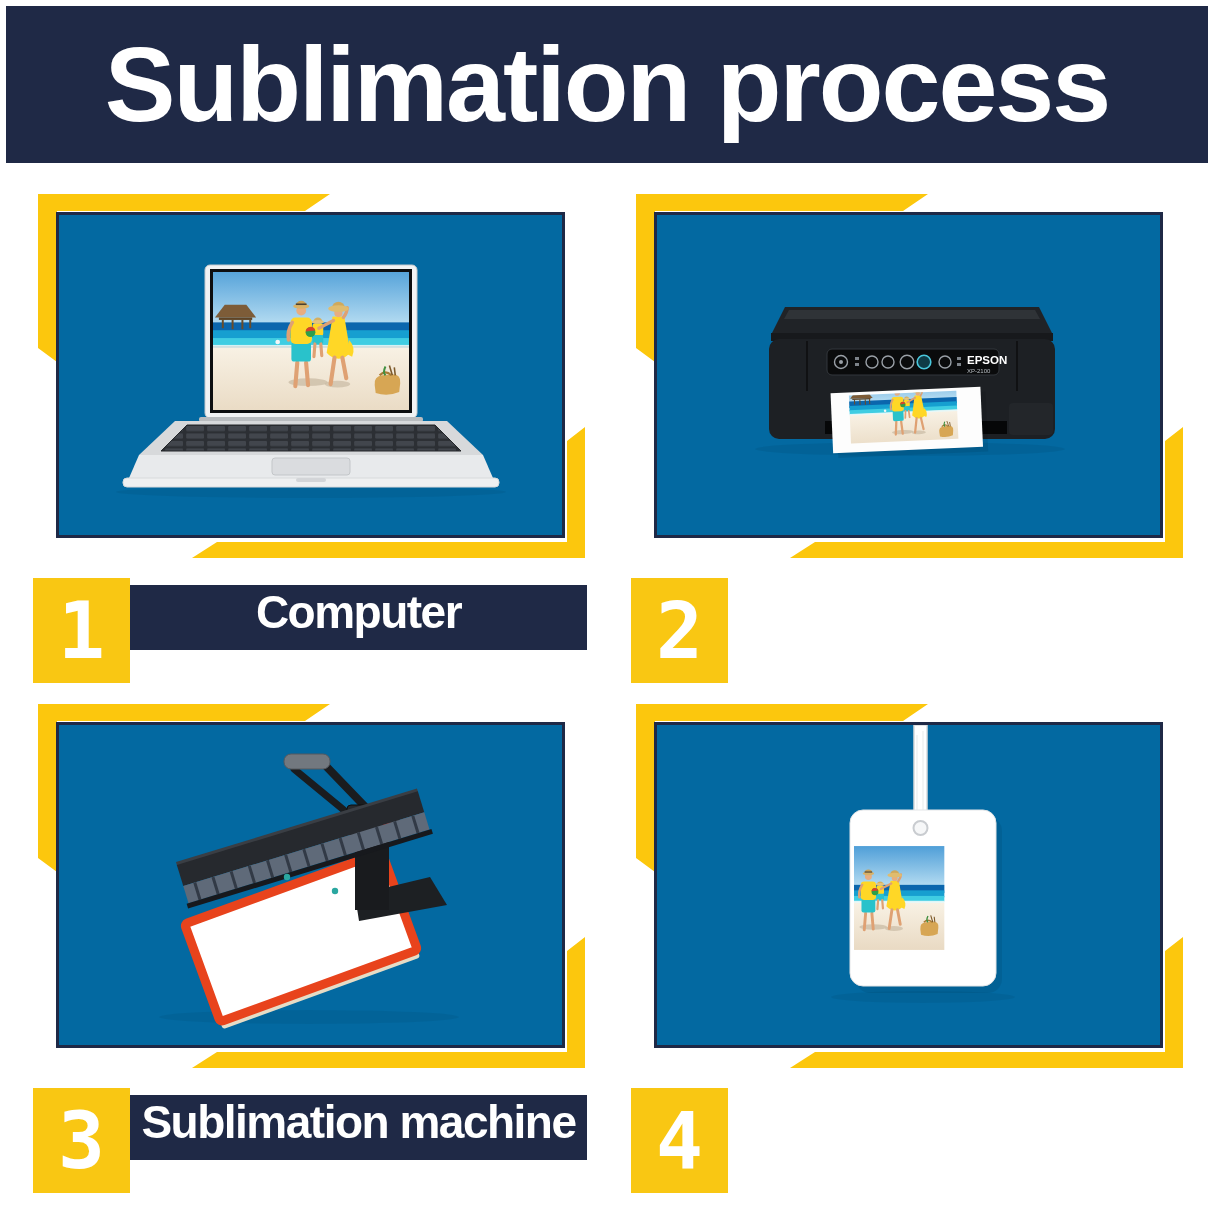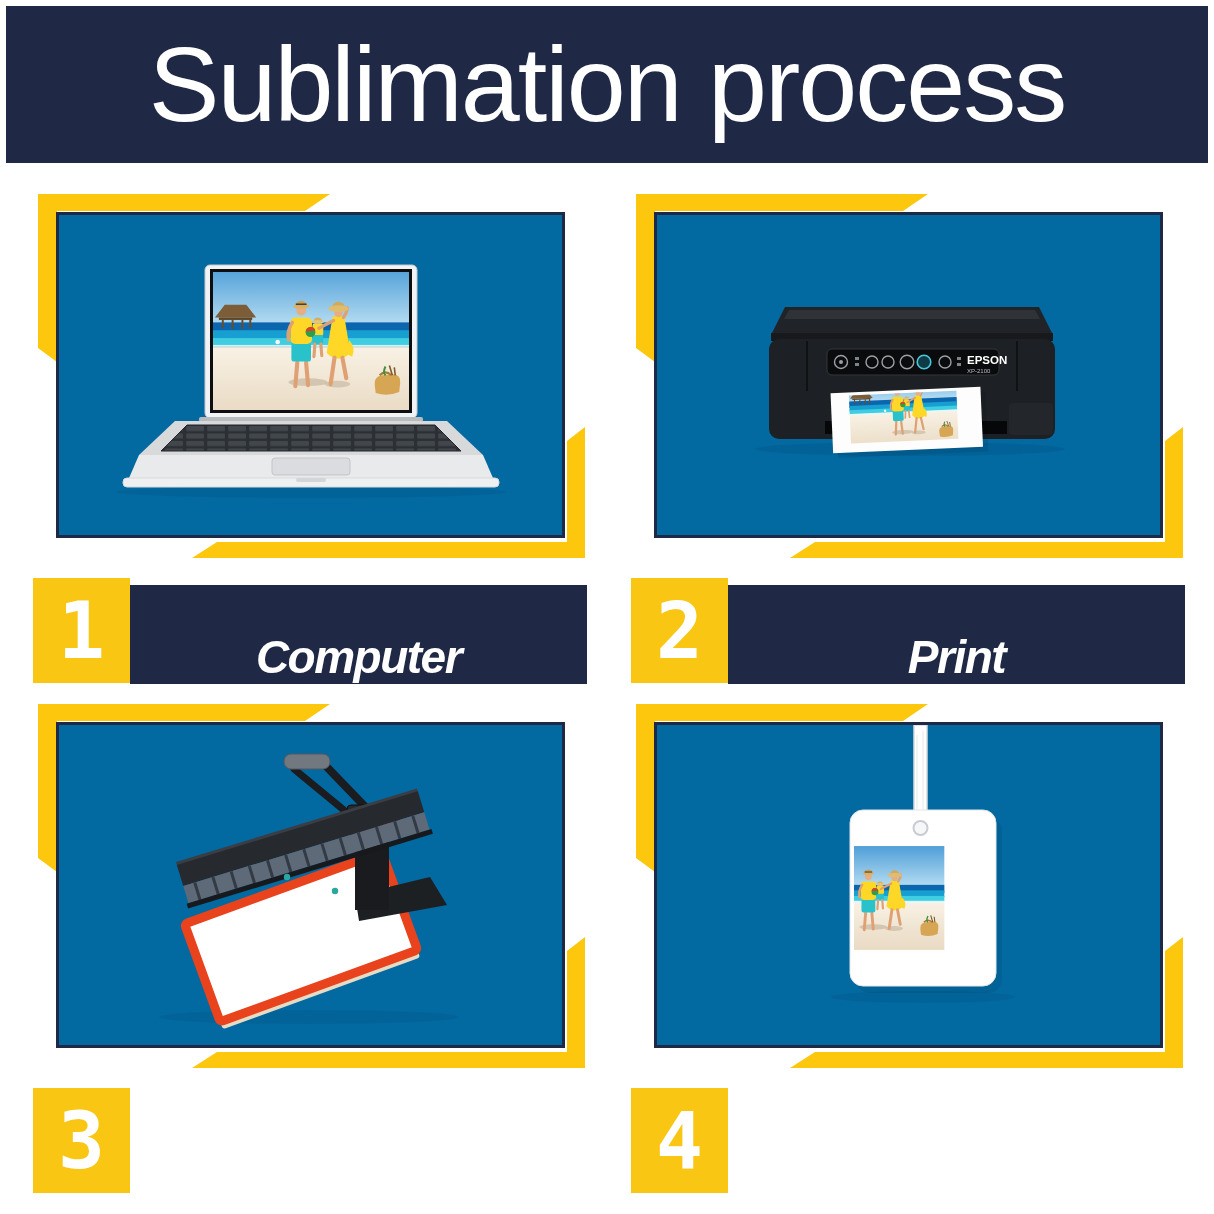--- a/index.html
+++ b/index.html
@@ -5,21 +5,21 @@
   html,body{margin:0;padding:0;}
   body{
     width:1214px;height:1214px;position:relative;background:#fff;
     font-family:"Liberation Sans","DejaVu Sans",sans-serif;overflow:hidden;
   }
   .banner{
     position:absolute;left:6px;top:6px;width:1202px;height:157px;
     background:#1f2946;display:flex;align-items:center;justify-content:center;
   }
   .banner h1{
-    margin:0;color:#ffffff;font-size:106px;font-weight:normal;letter-spacing:-2px;white-space:nowrap;
+    margin:0;color:#ffffff;font-size:106px;font-weight:bold;letter-spacing:-2px;white-space:nowrap;
   }
   .panel{position:absolute;width:554px;height:489px;}
   #p1{left:33px;top:194px;}
   #p2{left:631px;top:194px;}
   #p3{left:33px;top:704px;}
   #p4{left:631px;top:704px;}
   .rib{position:absolute;background:#fcc70d;}
   .rib-tl{
     left:0;top:0;width:310px;height:175px;
     clip-path:polygon(5px 0px,297px 0px,272px 17px,24px 17px,24px 168px,5px 154px);
@@ -32,23 +32,23 @@
     position:absolute;left:23px;top:18px;width:503px;height:320px;
     border:3px solid #1f2946;background:#0369a1;
   }
   .art{display:block;width:503px;height:320px;}
   .num{
     position:absolute;left:0;top:384px;width:97px;height:105px;background:#f9c713;
     color:#fff;display:flex;align-items:center;justify-content:center;
     font-family:"DejaVu Sans Mono",monospace;font-weight:bold;font-size:78px;
   }
   .bar{
-    position:absolute;left:97px;top:391px;width:457px;height:99px;background:#1f2946;
-    color:#fff;display:flex;align-items:flex-end;justify-content:center;
-    font-size:46px;font-weight:bold;letter-spacing:-1.5px;white-space:nowrap;font-style:italic;
+    position:absolute;left:97px;top:391px;width:457px;height:65px;background:#1f2946;
+    color:#fff;display:flex;align-items:flex-start;justify-content:center;
+    font-size:46px;font-weight:bold;letter-spacing:-1.5px;white-space:nowrap;
   }
   .defs-holder{position:absolute;width:0;height:0;overflow:hidden;}
   svg text{font-family:"Liberation Sans","DejaVu Sans",sans-serif;}
 </style>
 </head>
 <body>
 
 <svg class="defs-holder" aria-hidden="true">
   <defs>
     <linearGradient id="g-sky" x1="0" y1="0" x2="0" y2="1">
@@ -187,23 +187,20 @@
         <rect x="175" y="175" width="150" height="60" fill="#fdfdfd"></rect>
         <svg x="183" y="178" width="128" height="48" viewBox="0 12 200 126" preserveAspectRatio="xMidYMid slice">
           <use href="#beach"></use>
         </svg>
       </g>
     </svg>
   </div>
   <div class="num">
     <span>2</span>
   </div>
-  <div class="bar">
-    <span>Print</span>
-  </div>
 </section>
 
 <section class="panel" id="p3">
   <div class="rib rib-tl"></div>
   <div class="rib rib-br"></div>
   <div class="frame">
     <svg class="art" viewBox="0 0 503 320">
       <ellipse cx="250" cy="292" rx="150" ry="7" fill="#000" opacity="0.05"></ellipse>
       <g>
         <rect x="150" y="225" width="105" height="40" rx="20" fill="none" stroke="#6e747c" stroke-width="13" transform="rotate(-20 200 245)"></rect>
@@ -233,20 +230,23 @@
         <path d="M130,121 v18 M149,121 v18 M168,121 v18 M187,121 v18 M206,121 v18 M225,121 v18 M244,121 v18 M263,121 v18 M282,121 v18 M301,121 v18 M320,121 v18 M339,121 v18 M358,121 v18" stroke="#323a46" stroke-width="3"></path>
         <rect x="116" y="139" width="256" height="5" fill="#17191d"></rect>
       </g>
       <circle cx="228" cy="152" r="3.2" fill="#2aa7a0"></circle>
       <circle cx="276" cy="166" r="3.2" fill="#2aa7a0"></circle>
     </svg>
   </div>
   <div class="num">
     <span>3</span>
   </div>
+  <div class="bar">
+    <span>Sublimation machine</span>
+  </div>
 </section>
 
 <section class="panel" id="p4">
   <div class="rib rib-tl"></div>
   <div class="rib rib-br"></div>
   <div class="frame">
     <svg class="art" viewBox="0 0 503 320">
       <ellipse cx="266" cy="272" rx="92" ry="6" fill="#000" opacity="0.05"></ellipse>
       <g>
         <rect x="257" y="0" width="13" height="102" fill="#ffffff" stroke="#d8dadc" stroke-width="1.5"></rect>

